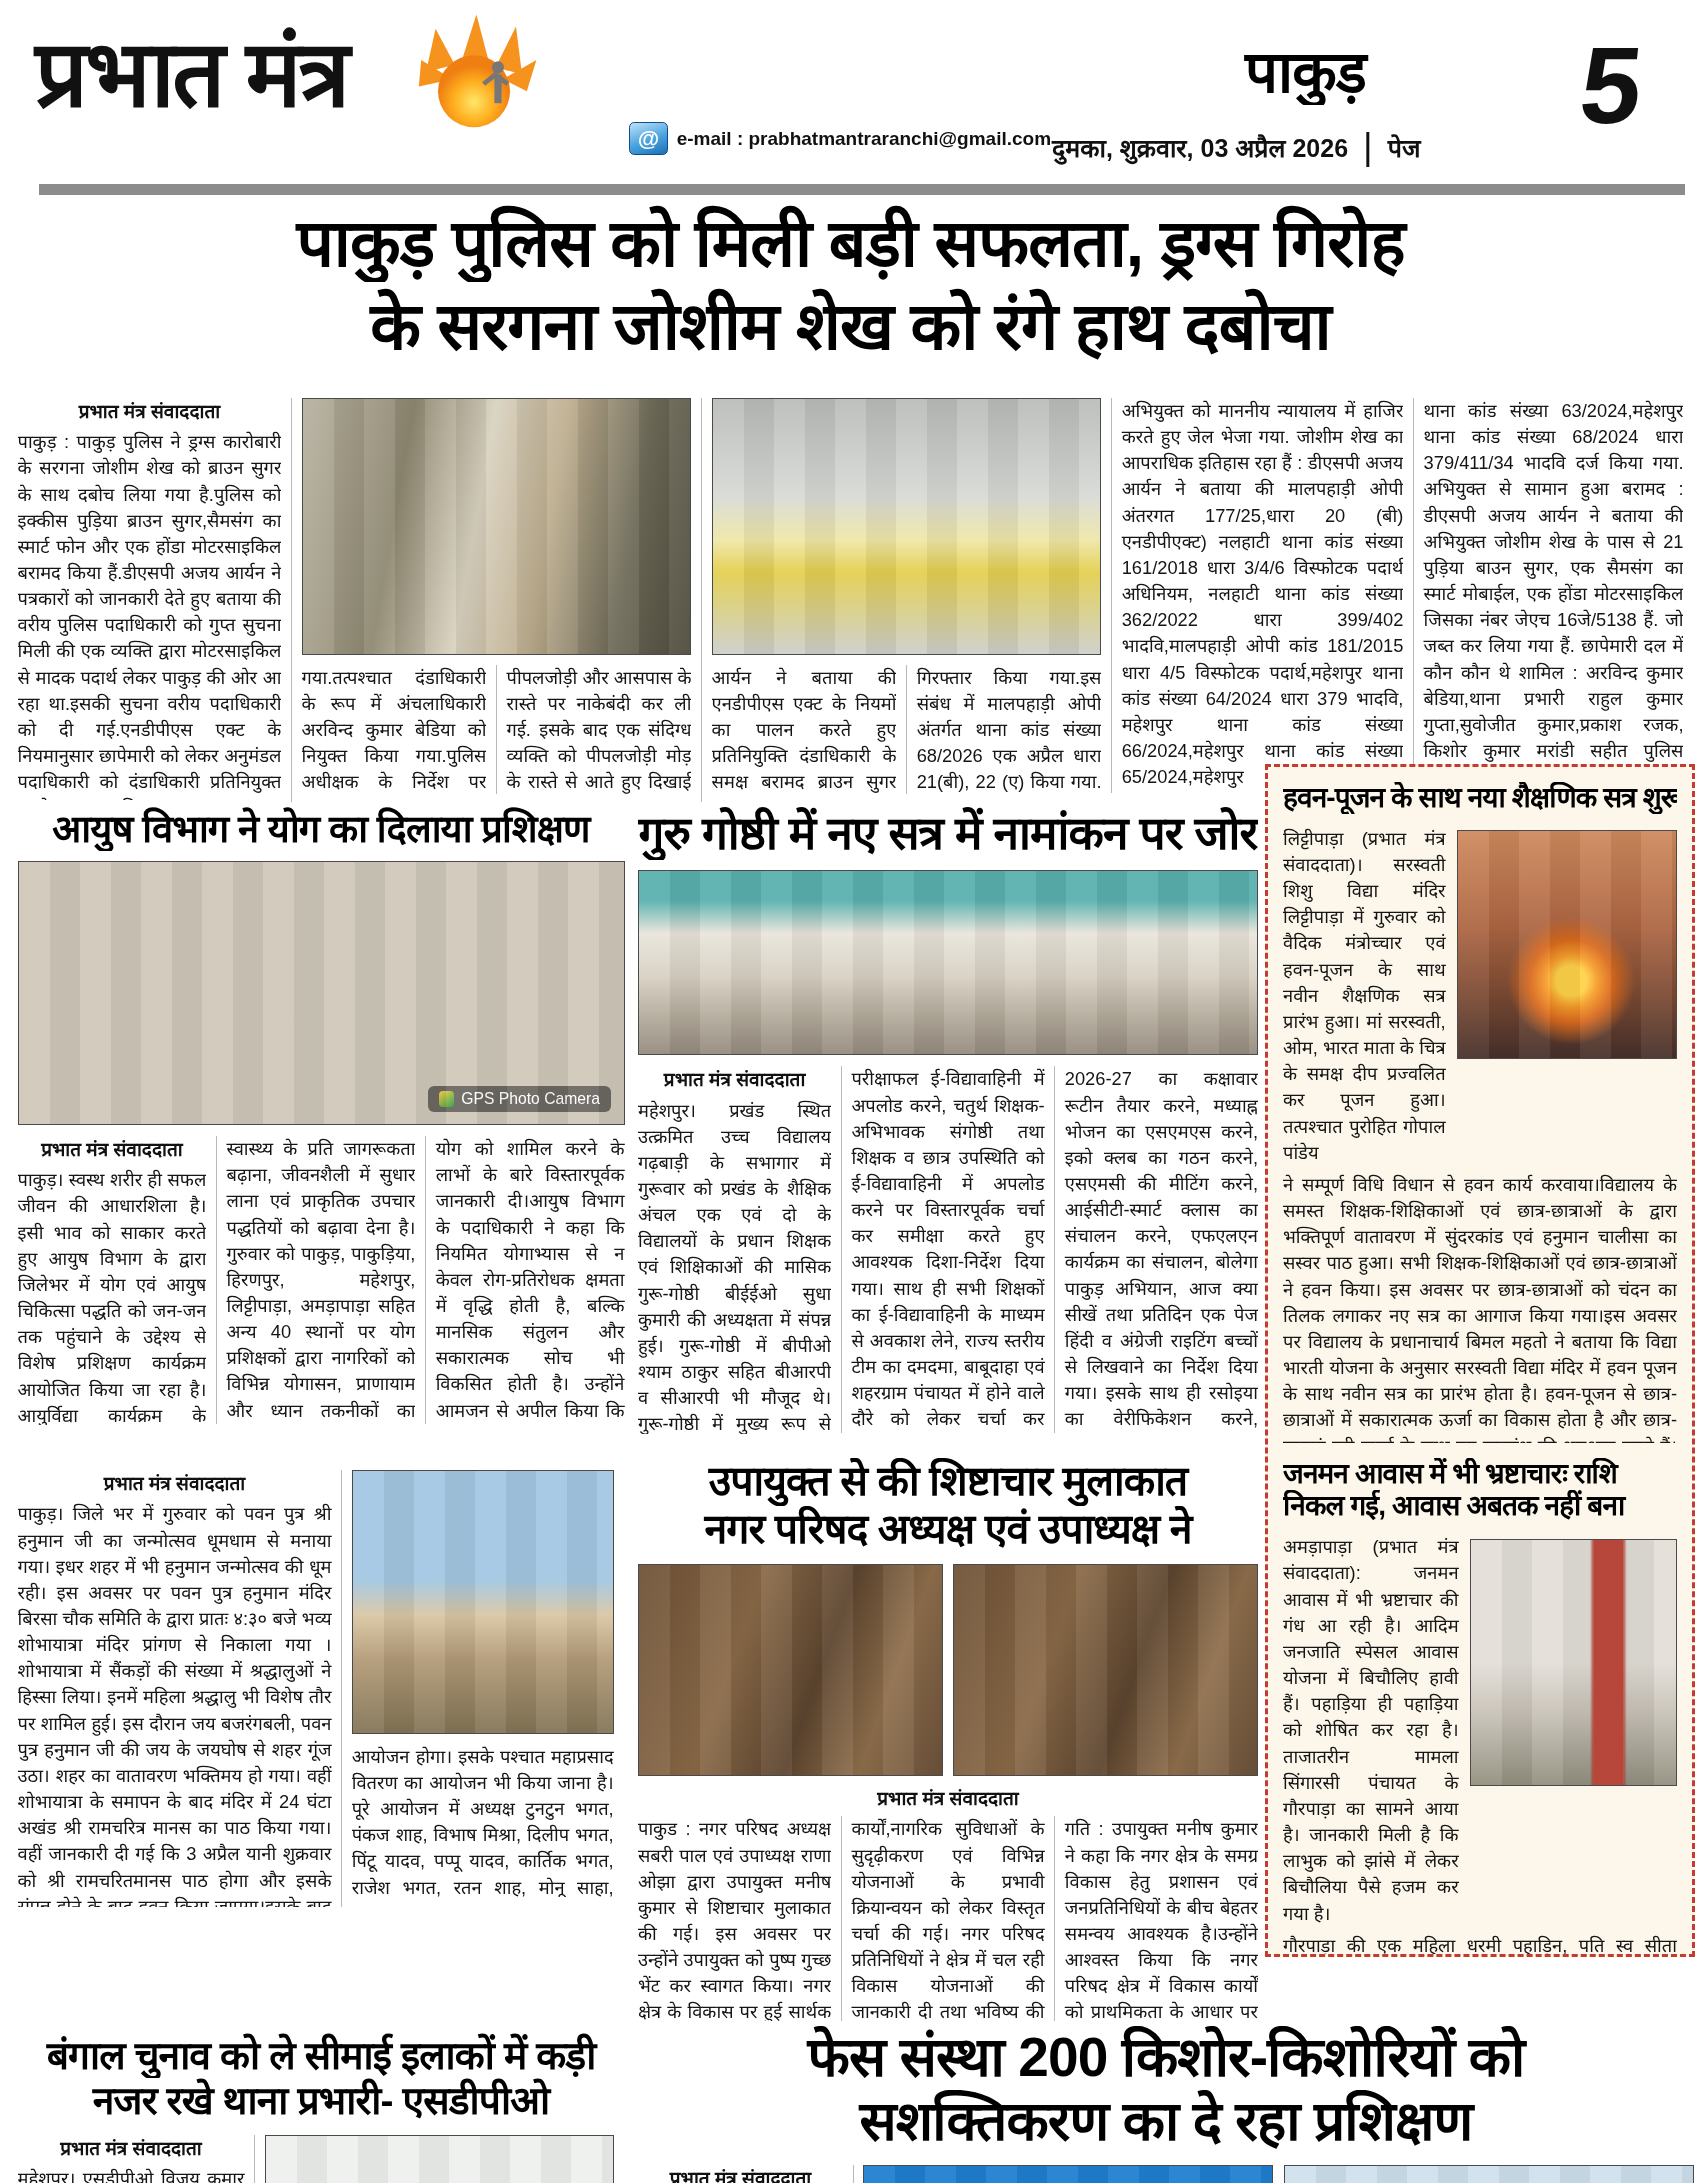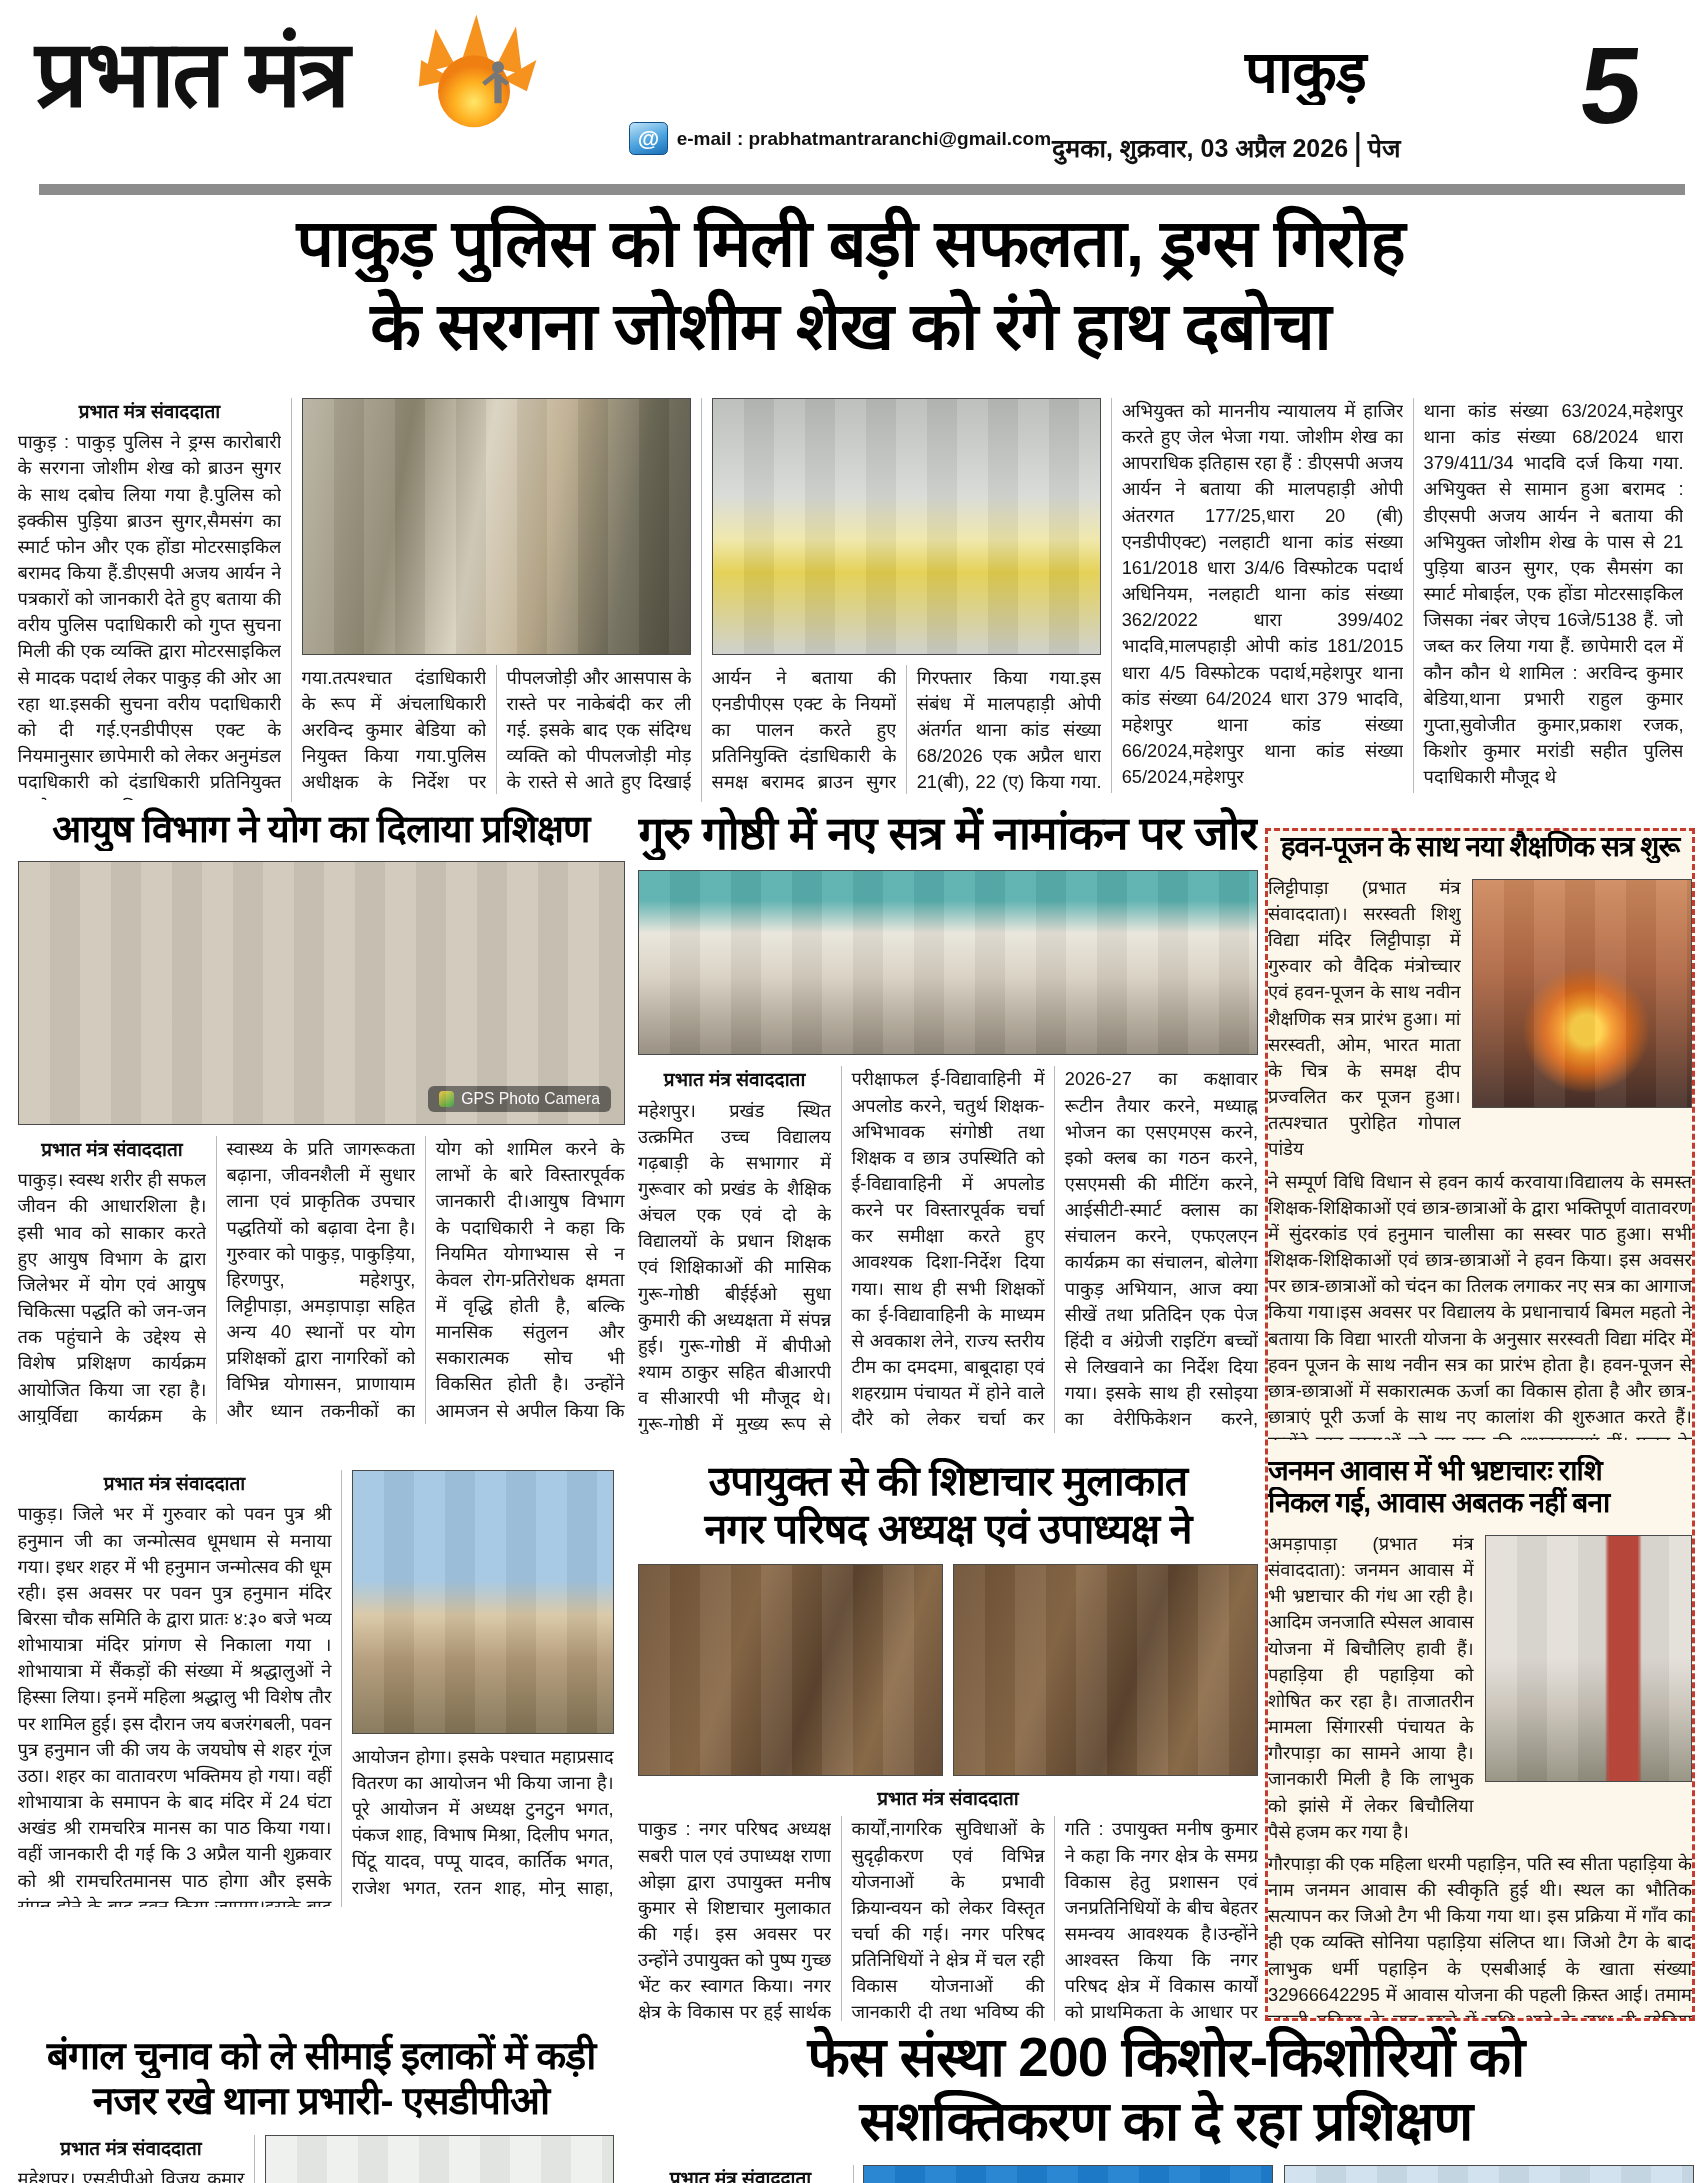--- a/index.html
+++ b/index.html
@@ -64,21 +64,21 @@
 
   <div class="abs" style="left:35px;top:28px;font-size:93px;font-weight:900;letter-spacing:-2.6px;line-height:1;white-space:nowrap">प्रभात मंत्र</div>
 
   <div class="abs" style="left:629px;top:122px;display:flex;align-items:center;gap:8.7px">
     <div class="mailico">@</div>
     <div style="font-size:19px;font-weight:bold;white-space:nowrap">e-mail : prabhatmantraranchi@gmail.com</div>
   </div>
 
   <div class="abs hl" style="left:1205px;top:38px;width:201px;font-size:58px">पाकुड़</div>
 
-  <div class="abs" style="left:1052px;top:130px;display:flex;align-items:center;gap:5px;font-weight:800;font-size:25px;white-space:nowrap">
+  <div class="abs" style="left:1052px;top:130px;display:flex;align-items:center;gap:15px;font-weight:800;font-size:25px;white-space:nowrap">
     <span>दुमका, शुक्रवार, 03 अप्रैल 2026</span>
     <span style="font-size:37px;font-weight:400;line-height:.8">|</span>
     <span>पेज</span>
   </div>
 
   <div class="abs" style="left:1581px;top:22px;font-size:109px;font-weight:900;transform:skewX(-6deg)">5</div>
 
   <div class="abs greybar" style="left:39px;top:184px;width:1646px;height:11.4px"></div>
 
   <div class="abs hl" style="left:17.5px;top:205px;width:1666px;font-size:66px">पाकुड़ पुलिस को मिली बड़ी सफलता, ड्रग्स गिरोह</div>
@@ -133,21 +133,21 @@
     <div class="cols" style="margin-top:11.4px;height:367px">
       <div class="col" style="flex:1">
         <div class="byline">प्रभात मंत्र संवाददाता</div>
         <div class="body-txt" style="height:336px">महेशपुर। प्रखंड स्थित उत्क्रमित उच्च विद्यालय गढ़बाड़ी के सभागार में गुरूवार को प्रखंड के शैक्षिक अंचल एक एवं दो के विद्यालयों के प्रधान शिक्षक एवं शिक्षिकाओं की मासिक गुरू-गोष्ठी बीईईओ सुधा कुमारी की अध्यक्षता में संपन्न हुई। गुरू-गोष्ठी में बीपीओ श्याम ठाकुर सहित बीआरपी व सीआरपी भी मौजूद थे। गुरू-गोष्ठी में मुख्य रूप से शैक्षणिक सत्र 2026-27 में कक्षा पांच के छात्रों का कक्षा छह में तथा कक्षा आठ के छात्रों का कक्षा नौ में नामंकन करने, एसए-टु का</div>
       </div>
       <div class="col body-txt" style="flex:1">परीक्षाफल ई-विद्यावाहिनी में अपलोड करने, चतुर्थ शिक्षक-अभिभावक संगोष्ठी तथा शिक्षक व छात्र उपस्थिति को ई-विद्यावाहिनी में अपलोड करने पर विस्तारपूर्वक चर्चा कर समीक्षा करते हुए आवश्यक दिशा-निर्देश दिया गया। साथ ही सभी शिक्षकों का ई-विद्यावाहिनी के माध्यम से अवकाश लेने, राज्य स्तरीय टीम का दमदमा, बाबूदाहा एवं शहरग्राम पंचायत में होने वाले दौरे को लेकर चर्चा कर आवश्यक दिशा-निर्देश दिया गया। गुरू-गोष्ठी में प्रयास कार्यक्रम, किचेन गार्डन, कार्यरत रसोइया का वेरीफिकेशन, सत्र</div>
       <div class="col body-txt" style="flex:1">2026-27 का कक्षावार रूटीन तैयार करने, मध्याह्न भोजन का एसएमएस करने, इको क्लब का गठन करने, एसएमसी की मीटिंग करने, आईसीटी-स्मार्ट क्लास का संचालन करने, एफएलएन कार्यक्रम का संचालन, बोलेगा पाकुड़ अभियान, आज क्या सीखें तथा प्रतिदिन एक पेज हिंदी व अंग्रेजी राइटिंग बच्चों से लिखवाने का निर्देश दिया गया। इसके साथ ही रसोइया का वेरीफिकेशन करने, रसोइया का आयुष्मान कार्ड बनवाने एवं आउट ऑफ स्कूल बच्चों का वेरीफिकेशन करने का निर्देश दिया गया।</div>
     </div>
   </div>
 
-  <div class="abs box" style="left:1265px;top:828px;width:430px;height:1193px;overflow:hidden">
+  <div class="abs box" style="left:1265px;top:764px;width:430px;height:1193px;padding:15px;overflow:hidden">
     <div class="hl" style="font-size:28px">हवन-पूजन के साथ नया शैक्षणिक सत्र शुरू</div>
     <div style="margin-top:11.4px;overflow:hidden">
       <div class="ph ph-havan" style="float:right;width:218px;height:227px;margin:4.4px 0 7.9px 11.4px"></div>
       <div class="body-txt">लिट्टीपाड़ा (प्रभात मंत्र संवाददाता)। सरस्वती शिशु विद्या मंदिर लिट्टीपाड़ा में गुरुवार को वैदिक मंत्रोच्चार एवं हवन-पूजन के साथ नवीन शैक्षणिक सत्र प्रारंभ हुआ। मां सरस्वती, ओम, भारत माता के चित्र के समक्ष दीप प्रज्वलित कर पूजन हुआ। तत्पश्चात पुरोहित गोपाल पांडेय</div>
     </div>
     <div class="body-txt" style="margin-top:6.1px;height:271px">ने सम्पूर्ण विधि विधान से हवन कार्य करवाया।विद्यालय के समस्त शिक्षक-शिक्षिकाओं एवं छात्र-छात्राओं के द्वारा भक्तिपूर्ण वातावरण में सुंदरकांड एवं हनुमान चालीसा का सस्वर पाठ हुआ। सभी शिक्षक-शिक्षिकाओं एवं छात्र-छात्राओं ने हवन किया। इस अवसर पर छात्र-छात्राओं को चंदन का तिलक लगाकर नए सत्र का आगाज किया गया।इस अवसर पर विद्यालय के प्रधानाचार्य बिमल महतो ने बताया कि विद्या भारती योजना के अनुसार सरस्वती विद्या मंदिर में हवन पूजन के साथ नवीन सत्र का प्रारंभ होता है। हवन-पूजन से छात्र-छात्राओं में सकारात्मक ऊर्जा का विकास होता है और छात्र-छात्राएं पूरी ऊर्जा के साथ नए कालांश की शुरुआत करते हैं। उन्होंने छात्र-छात्राओं को नए सत्र की शुभकामनाएं दीं। पूजन के पश्चात सभी भैया-बहनों के बीच प्रसाद का वितरण किया गया7मौके पर सभी आचार्य दीदी जी एवं छात्र-छात्राएं उपस्थित थे।</div>
 
     <div class="hl" style="font-size:28px;text-align:left;margin-top:15px">जनमन आवास में भी भ्रष्टाचारः राशि</div>
     <div class="hl" style="font-size:28px;text-align:left">निकल गई, आवास अबतक नहीं बना</div>
     <div style="margin-top:11.4px;overflow:hidden">

